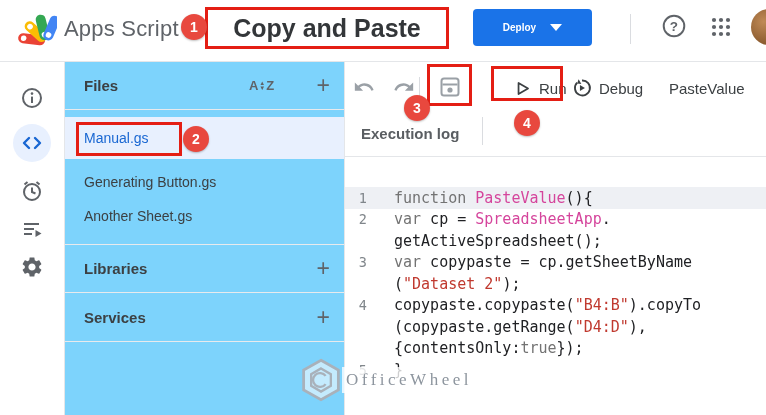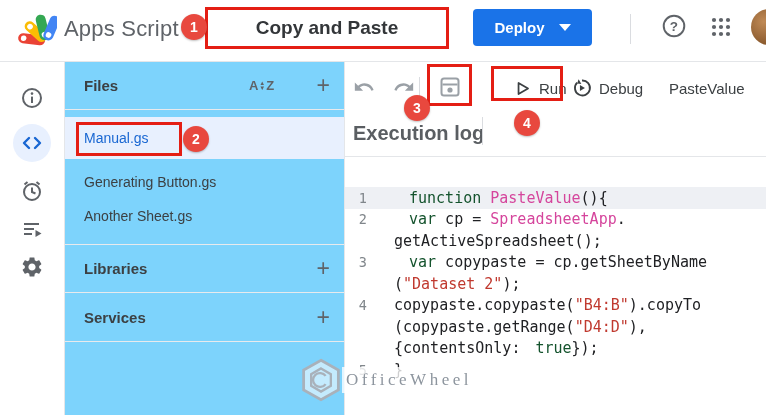--- a/index.html
+++ b/index.html
@@ -9,24 +9,24 @@
     position:relative; width:766px; height:415px; background:#fff;
     overflow:hidden; color:#3c4043;
   }
   
   .topbar { position:absolute; left:0; top:0; width:766px; height:62px;
     background:#fff; border-bottom:1px solid #e4e6e9; }
   .logo { position:absolute; left:13px; top:12px; }
   .app-name { position:absolute; left:64px; top:16px; font-size:22px; color:#5f6368; letter-spacing:.2px; }
   .project-title { position:absolute; left:205px; top:7px; width:244px; height:42px;
     display:flex; align-items:center; justify-content:center;
-    font-size:19px; color:#333639; white-space:nowrap; }
+    font-size:25px; color:#333639; white-space:nowrap; }
   .deploy-btn { position:absolute; left:473px; top:9px; height:37px; width:119px;
     background:#1a73e8; border:none; border-radius:4px; color:#fff;
-    font-size:15px; font-weight:bold; font-family:inherit;
+    font-size:10px; font-weight:bold; font-family:inherit;
     display:flex; align-items:center; justify-content:center; gap:14px; cursor:pointer; }
   .deploy-caret { width:0; height:0; border-left:6px solid transparent;
     border-right:6px solid transparent; border-top:7px solid #fff; }
   .top-sep { position:absolute; left:630px; top:14px; width:1px; height:30px; background:#dadce0; }
   .help-btn { position:absolute; left:660px; top:13px; width:28px; height:28px; background:none; border:none; cursor:pointer; }
   .grid-btn { position:absolute; left:708px; top:15px; width:26px; height:26px; background:none; border:none; cursor:pointer; }
   .avatar { position:absolute; left:751px; top:9px; width:36px; height:36px; border-radius:50%;
     background:radial-gradient(circle at 35% 35%, #c08a56, #8a5a2e 70%, #5f3c1c); }
   
   .body { position:absolute; left:0; top:62px; width:766px; height:353px; display:flex; }
@@ -54,31 +54,31 @@
   .section-label { font-size:15px; font-weight:bold; color:#3c4043; }
   
   .editor-col { position:relative; flex:1; background:#fff; overflow:hidden; }
   .editor-toolbar { position:absolute; left:0; top:0; right:0; height:95px; border-bottom:1px solid #e4e6e9; background:#fff; }
   .tb-icon { position:absolute; top:13px; width:26px; height:26px; background:none; border:none; cursor:pointer; }
   .tb-sep { position:absolute; left:74px; top:15px; width:1px; height:24px; background:#dadce0; }
   .run-btn, .debug-btn { position:absolute; top:13px; height:26px; display:flex; align-items:center; gap:7px;
     background:none; border:none; cursor:pointer; font-family:inherit; font-size:15px; color:#3c4043; }
   .fn-select { position:absolute; left:324px; top:13px; height:26px; display:flex; align-items:center;
     background:none; border:none; cursor:pointer; font-family:inherit; font-size:15px; color:#3c4043; }
-  .exec-tab { position:absolute; left:8px; top:56px; height:30px; display:flex; align-items:center;
-    background:none; border:none; cursor:pointer; font-family:inherit; font-size:20px; font-weight:bold; color:#5a5e62; }
+  .exec-tab { position:absolute; left:16px; top:56px; height:30px; display:flex; align-items:center;
+    background:none; border:none; cursor:pointer; font-family:inherit; font-size:15px; font-weight:bold; color:#5a5e62; }
   .exec-sep { position:absolute; left:137px; top:55px; width:1px; height:28px; background:#dadce0; }
   
   .code-area { position:absolute; left:0; top:95px; right:0; bottom:0; background:#fff; padding-top:30px; }
   .code-row { display:flex; height:21.5px; align-items:center;
     font-family:"DejaVu Sans Mono","Liberation Mono",monospace; font-size:15px; }
   .code-row.hl { background:#eef0f4; }
   .gutter { width:22px; text-align:right; color:#80868b; font-size:13.5px; flex:0 0 22px; }
   .code-text { margin-left:27px; white-space:pre; color:#202124; }
-  .tok-kw { color:#14532d;margin-left:15px; } .tok-fn { color:#d5459c; } .tok-str { color:#c0392f; } .tok-pl { color:#202124; }
+  .tok-kw { color:#737373; } .tok-fn { color:#d5459c; } .tok-str { color:#c0392f; } .tok-pl { color:#202124; }
   
   .watermark { position:absolute; left:300px; top:358px; display:flex; align-items:center; z-index:30; pointer-events:none; }
   .wm-text { background:rgba(255,255,255,.78); color:#8d959e; font-family:"Liberation Serif", serif;
     font-size:17px; letter-spacing:3.5px; padding:3px 8px 3px 4px; }
   
   .annotations { position:absolute; inset:0; z-index:40; pointer-events:none; }
   .anno-box { position:absolute; border:3px solid #e41e14; }
   .anno-badge { position:absolute; width:26px; height:26px; border-radius:50%; background:#e8483e;
     color:#fff; font-size:14px; font-weight:bold; display:flex; align-items:center; justify-content:center;
     box-shadow:0 1px 2px rgba(0,0,0,.25); }

